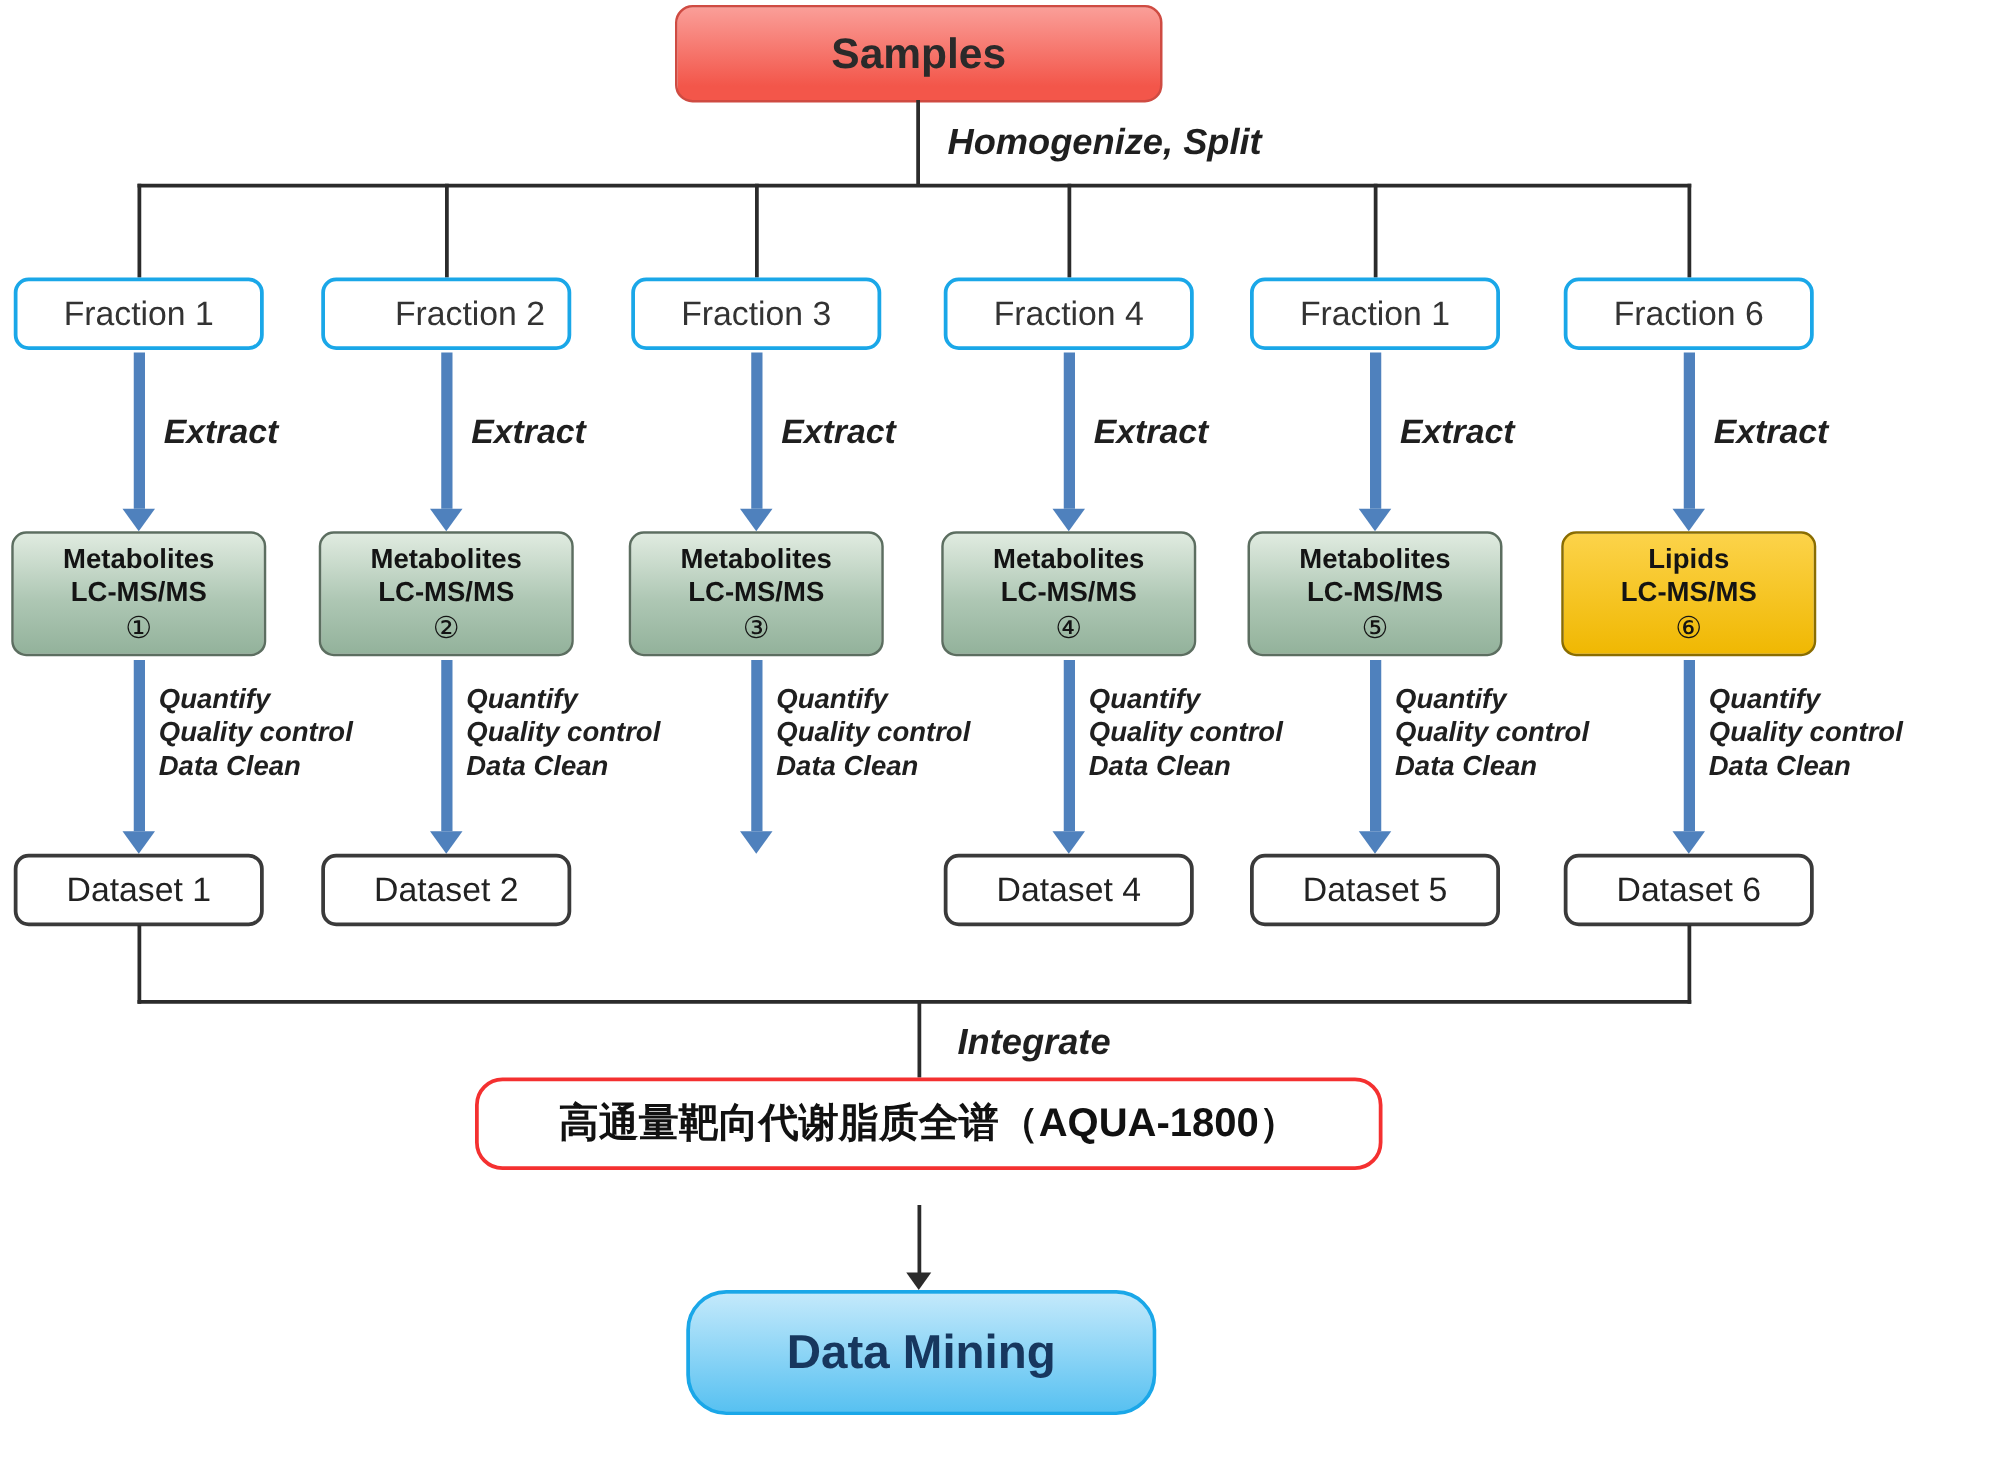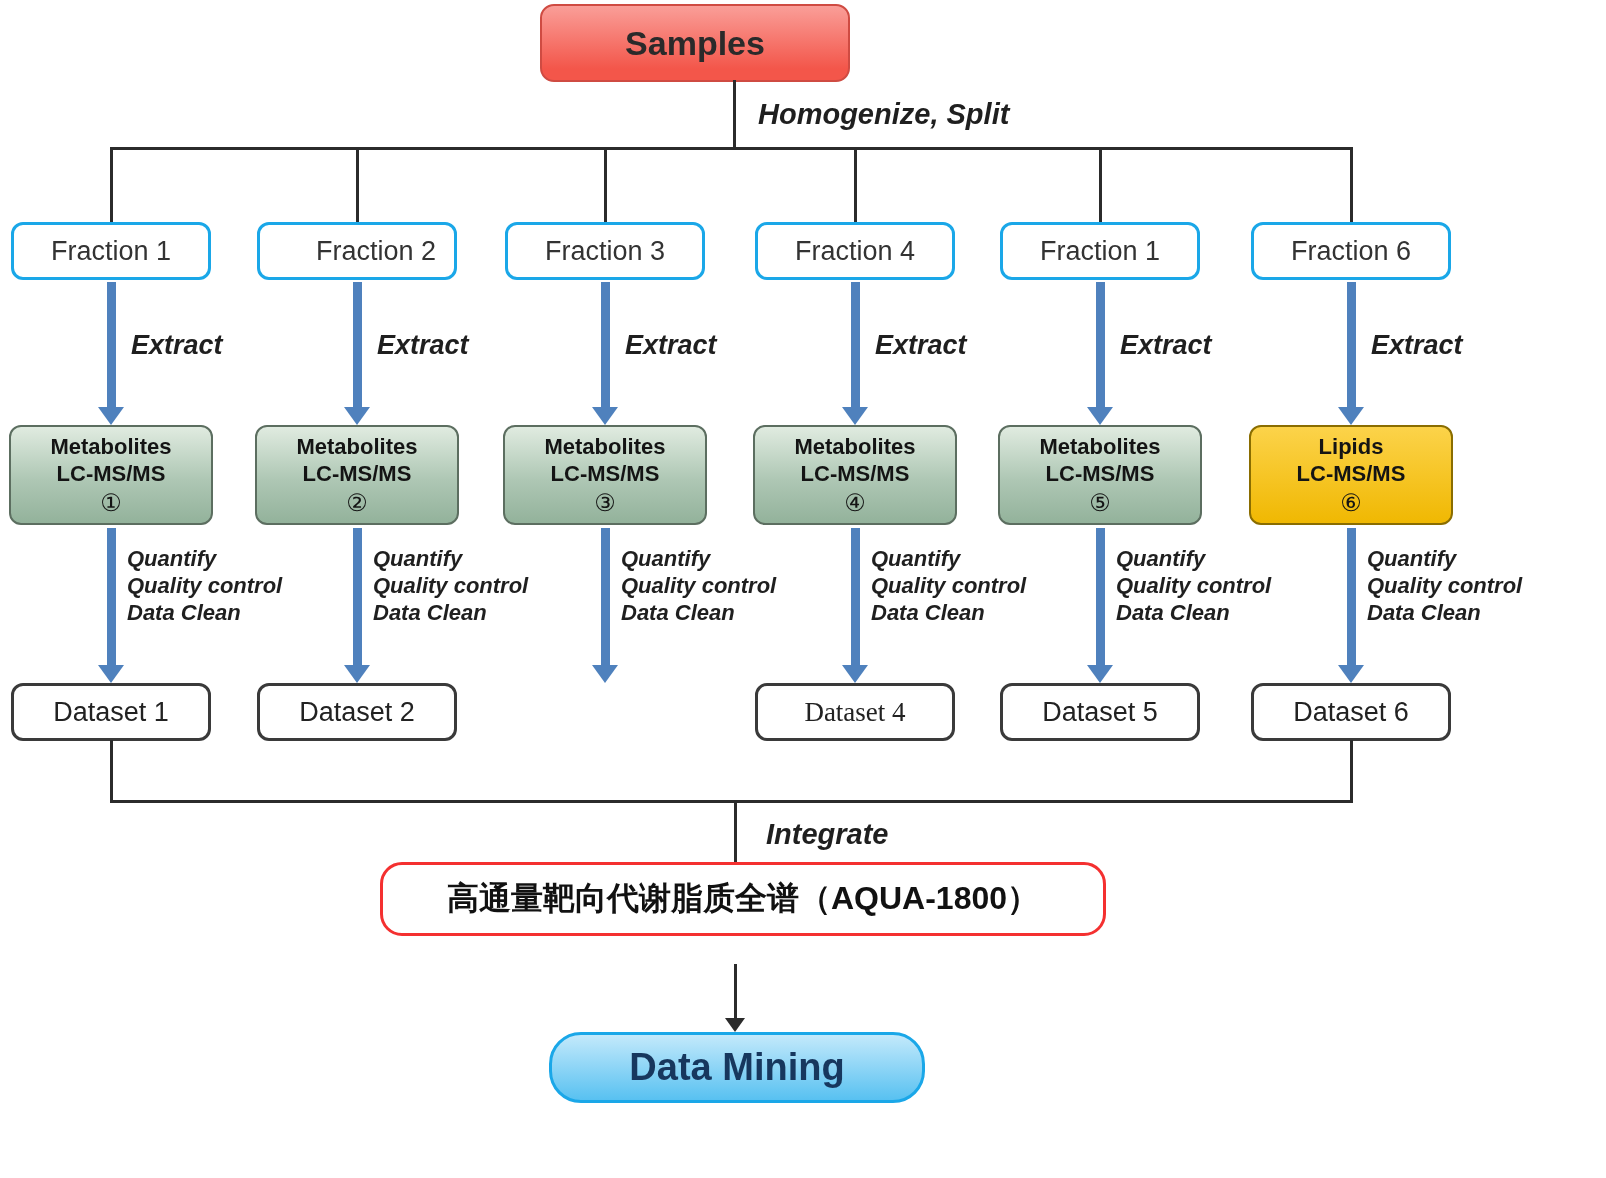--- a/index.html
+++ b/index.html
@@ -5,21 +5,21 @@
   html,body { margin:0; padding:0; background:#ffffff; }
   #canvas {
     position:relative; width:1606px; height:1178px;
     font-family:"Liberation Sans", sans-serif; background:#ffffff; overflow:hidden;
   }
   .box {
     position:absolute; box-sizing:border-box; display:flex;
     align-items:center; justify-content:center; text-align:center;
   }
   .samples {
-    left:540px; top:4px; width:310px; height:78px;
+    left:540px; top:4px; width:390px; height:78px;
     background:linear-gradient(180deg,#fa9e98 0%, #f3564a 85%);
     border:2px solid #cf4b42; border-radius:14px;
     font-size:34px; font-weight:600; color:#2a2a2a;
   }
   .fraction {
     width:200px; height:58px; background:#ffffff;
     border:3px solid #1aa7e8; border-radius:12px;
     font-size:27px; color:#333333;
   }
   .method {
@@ -39,21 +39,21 @@
     width:200px; height:58px; background:#ffffff;
     border:3px solid #3a3a3a; border-radius:12px;
     font-size:27px; color:#222222;
   }
   .aqua {
     left:380px; top:862px; width:726px; height:74px; background:#ffffff;
     border:3px solid #f43030; border-radius:22px;
     font-size:32px; font-weight:600; color:#111111; white-space:nowrap;
   }
   .mining {
-    left:549px; top:1032px; width:376px; height:71px;
+    left:549px; top:1032px; width:376px; height:100px;
     background:linear-gradient(180deg,#c3e9fb 0%, #58c1f1 100%);
     border:3px solid #1aa7e8; border-radius:32px;
     font-size:38px; font-weight:700; color:#17375e;
   }
   .lbl {
     position:absolute; font-style:italic; font-weight:600; color:#1f1f1f;
     font-size:27px; white-space:nowrap;
   }
   .lbl.big { font-size:29px; }
   .qlbl {
@@ -169,21 +169,21 @@
   </div>
   <div class="barrow" style="left:842px; top:528px;">
       <div class="shaft" style="height:137px;"></div>
       <div class="head"></div>
     </div>
   <div class="qlbl" style="left:871px; top:545px;">
     <div>Quantify</div>
     <div>Quality control</div>
     <div>Data Clean</div>
   </div>
-  <div class="box dataset" style="left:755px; top:683px;font-family:Liberation Serif, serif;">Dataset 4</div>
+  <div class="box dataset" style="left:755px; top:683px;">Dataset 4</div>
 
   <div class="box fraction" style="left:1000px; top:222px;">Fraction 1</div>
   <div class="barrow" style="left:1087px; top:282px;">
       <div class="shaft" style="height:125px;"></div>
       <div class="head"></div>
     </div>
   <div class="lbl" style="left:1120px; top:330px;">Extract</div>
   <div class="box method green" style="left:998px; top:425px;">
     <div>Metabolites</div>
     <div>LC-MS/MS</div>

